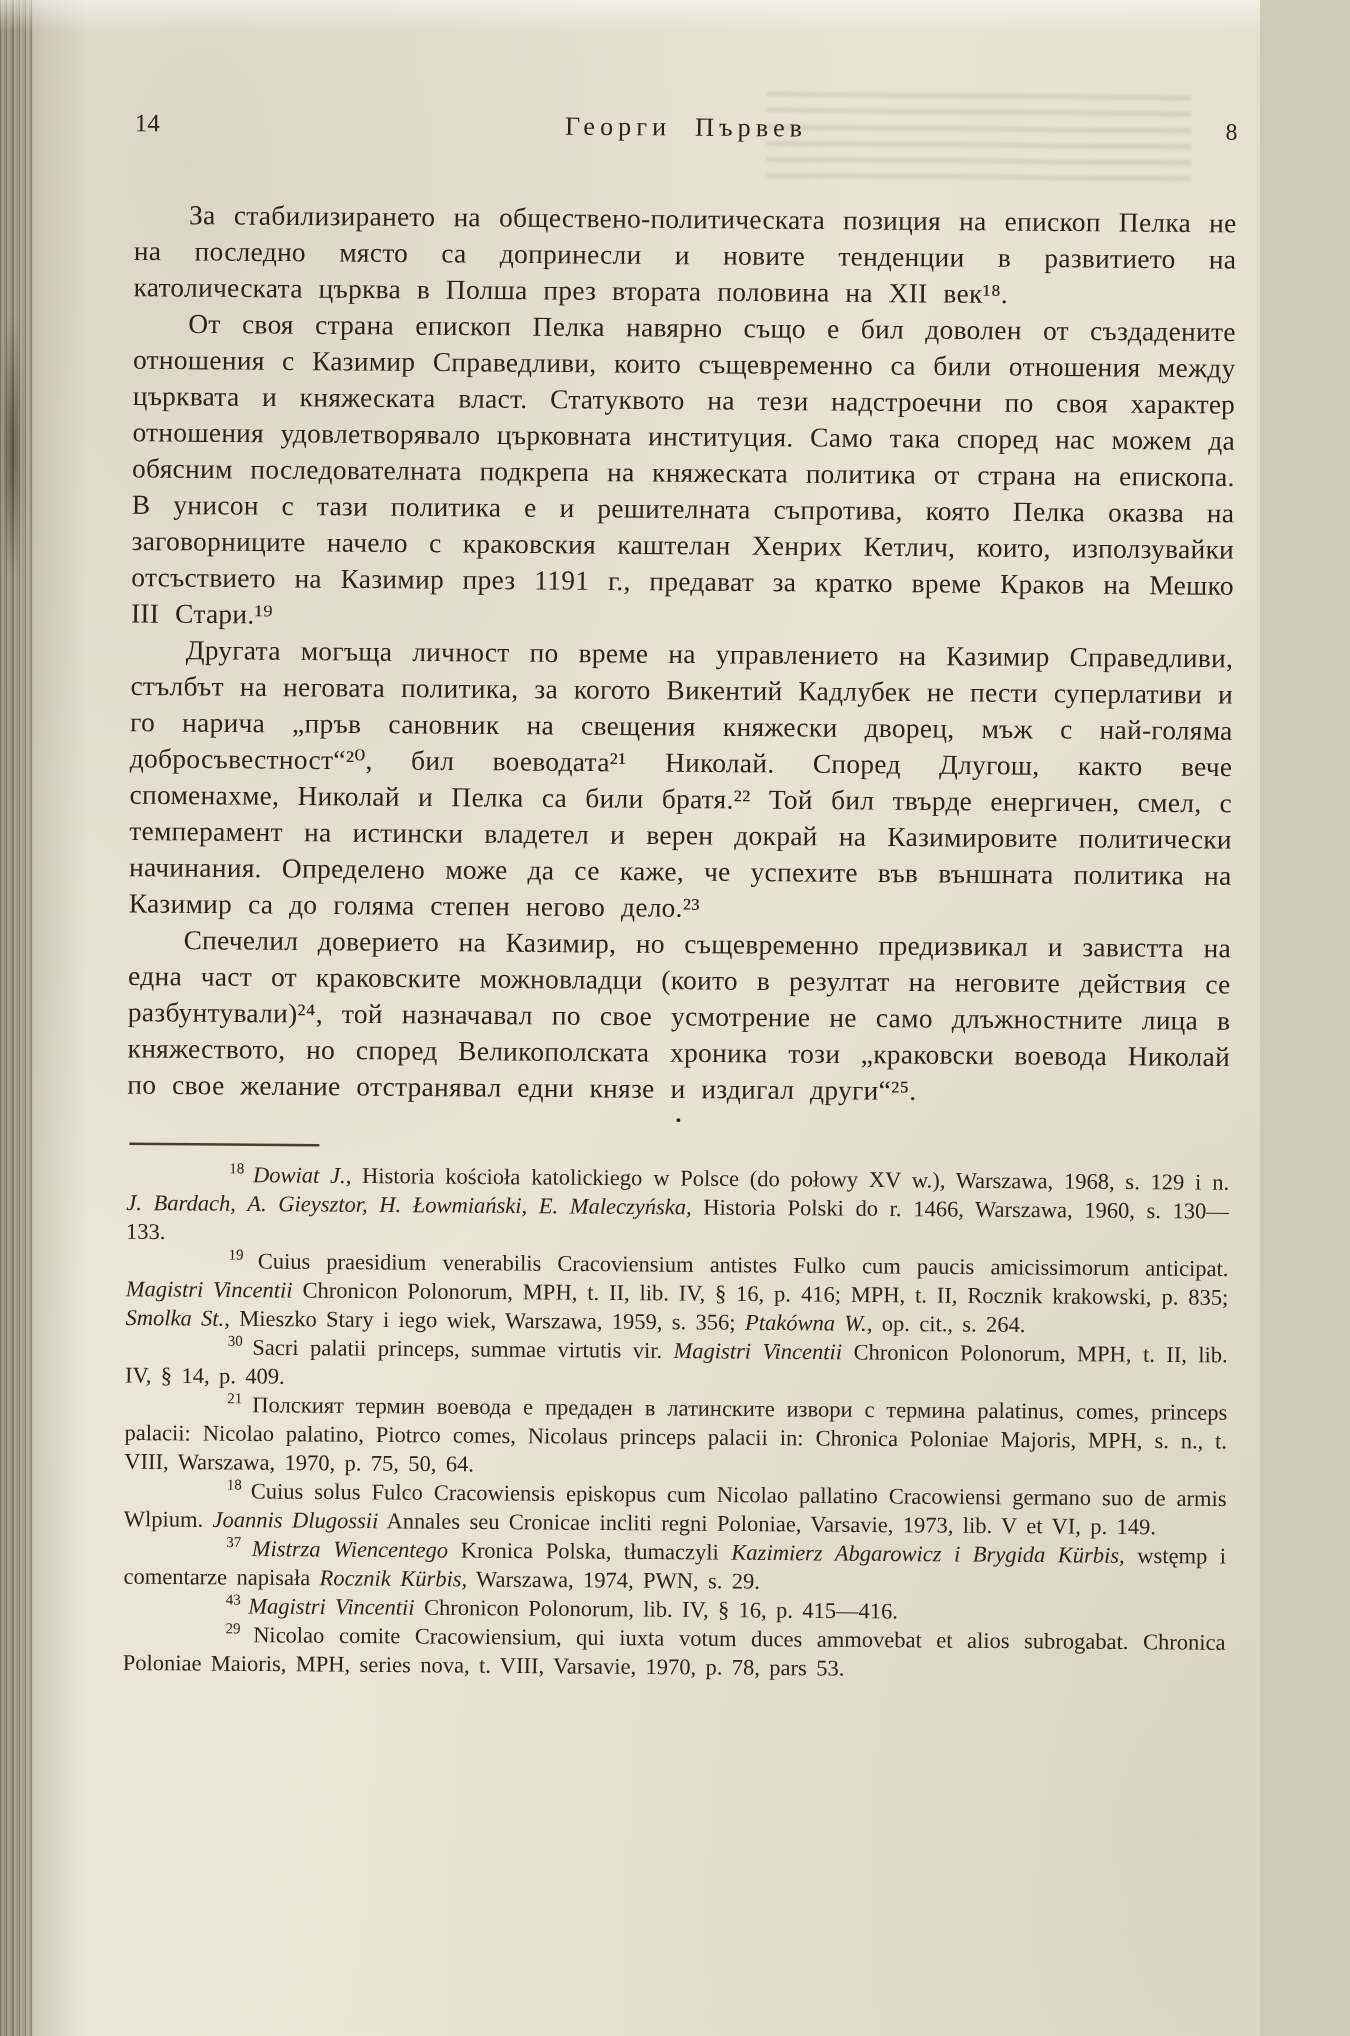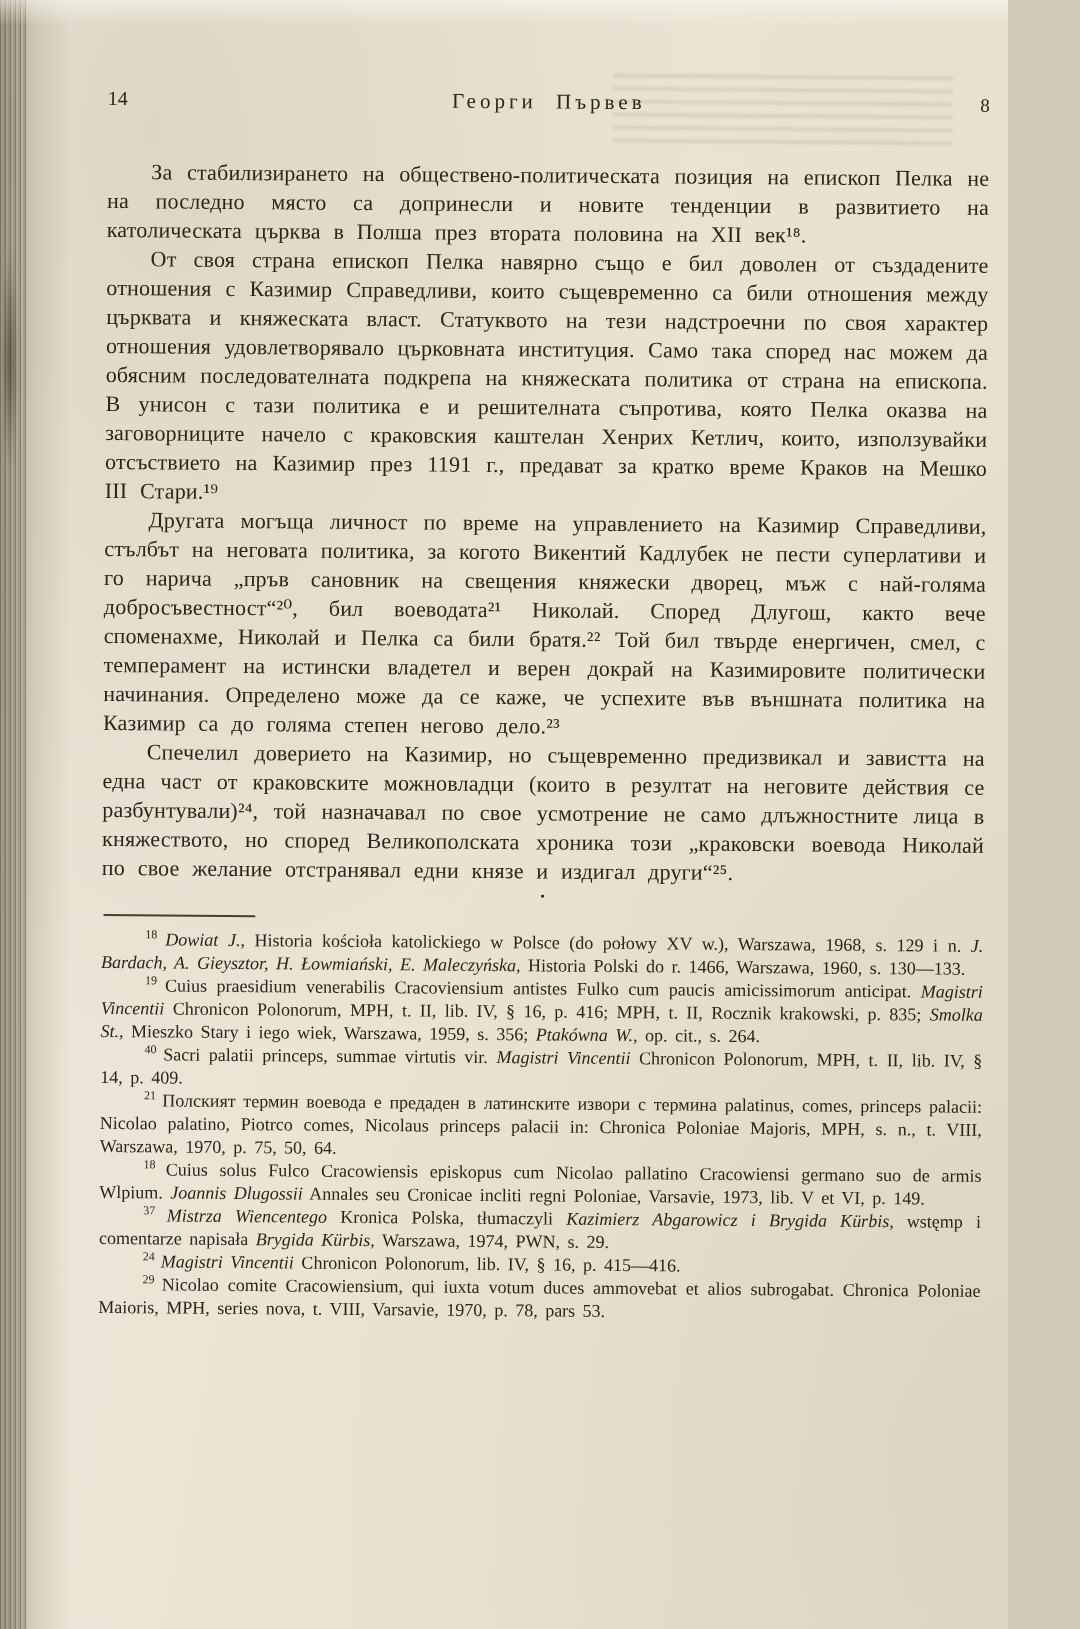--- a/index.html
+++ b/index.html
@@ -121,20 +121,21 @@
     word-spacing: 3px;
   }
   .footnotes p.fn {
     margin: 0;
     text-indent: 44px;
   }
   .footnotes .it { font-style: italic; }
   .fn-num {
     font-size: 12px;
     line-height: 0;
+    margin-left: 38px;
   }
 </style>
 </head>
 <body>
 
 <div class="scan">
   <div class="spine"></div>
   <div class="spine-shadow"></div>
   <div class="top-edge"></div>
   <div class="bleed"></div>
@@ -155,22 +156,22 @@
       <p>Спечелил доверието на Казимир, но същевременно предизвикал и завистта на една част от краковските можновладци (които в резултат на неговите действия се разбунтували)²⁴, той назначавал по свое усмотрение не само длъжностните лица в княжеството, но според Великополската хроника този „краковски воевода Николай по свое желание отстранявал едни князе и издигал други“²⁵.</p>
     </div>
 
     <div class="section-mark">•</div>
 
     <div class="fn-sep"></div>
 
     <div class="footnotes" id="footnotes">
         <p class="fn"><sup class="fn-num">18 </sup><span class="it">Dowiat J.</span><span>, Historia kościoła katolickiego w Polsce (do połowy XV w.), Warszawa, 1968, s. 129 i n. </span><span class="it">J. Bardach, A. Gieysztor, H. Łowmiański, E. Maleczyńska,</span><span> Historia Polski do r. 1466, Warszawa, 1960, s. 130—133.</span></p>
         <p class="fn"><sup class="fn-num">19 </sup><span>Cuius praesidium venerabilis Cracoviensium antistes Fulko cum paucis amicissimorum anticipat. </span><span class="it">Magistri Vincentii</span><span> Chronicon Polonorum, MPH, t. II, lib. IV, § 16, p. 416; MPH, t. II, Rocznik krakowski, p. 835; </span><span class="it">Smolka St.</span><span>, Mieszko Stary i iego wiek, Warszawa, 1959, s. 356; </span><span class="it">Ptakówna W.</span><span>, op. cit., s. 264.</span></p>
-        <p class="fn"><sup class="fn-num">40 </sup><span>Sacri palatii princeps, summae virtutis vir. </span><span class="it">Magistri Vincentii</span><span> Chronicon Polonorum, MPH, t. II, lib. IV, § 14, p. 409.</span></p>
+        <p class="fn"><sup class="fn-num">30 </sup><span>Sacri palatii princeps, summae virtutis vir. </span><span class="it">Magistri Vincentii</span><span> Chronicon Polonorum, MPH, t. II, lib. IV, § 14, p. 409.</span></p>
         <p class="fn"><sup class="fn-num">21 </sup><span>Полският термин воевода е предаден в латинските извори с термина palatinus, comes, princeps palacii: Nicolao palatino, Piotrco comes, Nicolaus princeps palacii in: Chronica Poloniae Majoris, MPH, s. n., t. VIII, Warszawa, 1970, p. 75, 50, 64.</span></p>
         <p class="fn"><sup class="fn-num">18 </sup><span>Cuius solus Fulco Cracowiensis episkopus cum Nicolao pallatino Cracowiensi germano suo de armis Wlpium. </span><span class="it">Joannis Dlugossii</span><span> Annales seu Cronicae incliti regni Poloniae, Varsavie, 1973, lib. V et VI, p. 149.</span></p>
-        <p class="fn"><sup class="fn-num">37 </sup><span class="it">Mistrza Wiencentego</span><span> Kronica Polska, tłumaczyli </span><span class="it">Kazimierz Abgarowicz i Brygida Kürbis,</span><span> wstęmp i comentarze napisała </span><span class="it">Brygida Kürbis,</span><span> Warszawa, 1974, PWN, s. 29.</span></p>
-        <p class="fn"><sup class="fn-num">24 </sup><span class="it">Magistri Vincentii</span><span> Chronicon Polonorum, lib. IV, § 16, p. 415—416.</span></p>
+        <p class="fn"><sup class="fn-num">37 </sup><span class="it">Mistrza Wiencentego</span><span> Kronica Polska, tłumaczyli </span><span class="it">Kazimierz Abgarowicz i Brygida Kürbis,</span><span> wstęmp i comentarze napisała </span><span class="it">Rocznik Kürbis,</span><span> Warszawa, 1974, PWN, s. 29.</span></p>
+        <p class="fn"><sup class="fn-num">43 </sup><span class="it">Magistri Vincentii</span><span> Chronicon Polonorum, lib. IV, § 16, p. 415—416.</span></p>
         <p class="fn"><sup class="fn-num">29 </sup><span>Nicolao comite Cracowiensium, qui iuxta votum duces ammovebat et alios subrogabat. Chronica Poloniae Maioris, MPH, series nova, t. VIII, Varsavie, 1970, p. 78, pars 53.</span></p>
       </div>
 
   </div>
 </div>
 
 </body></html>

